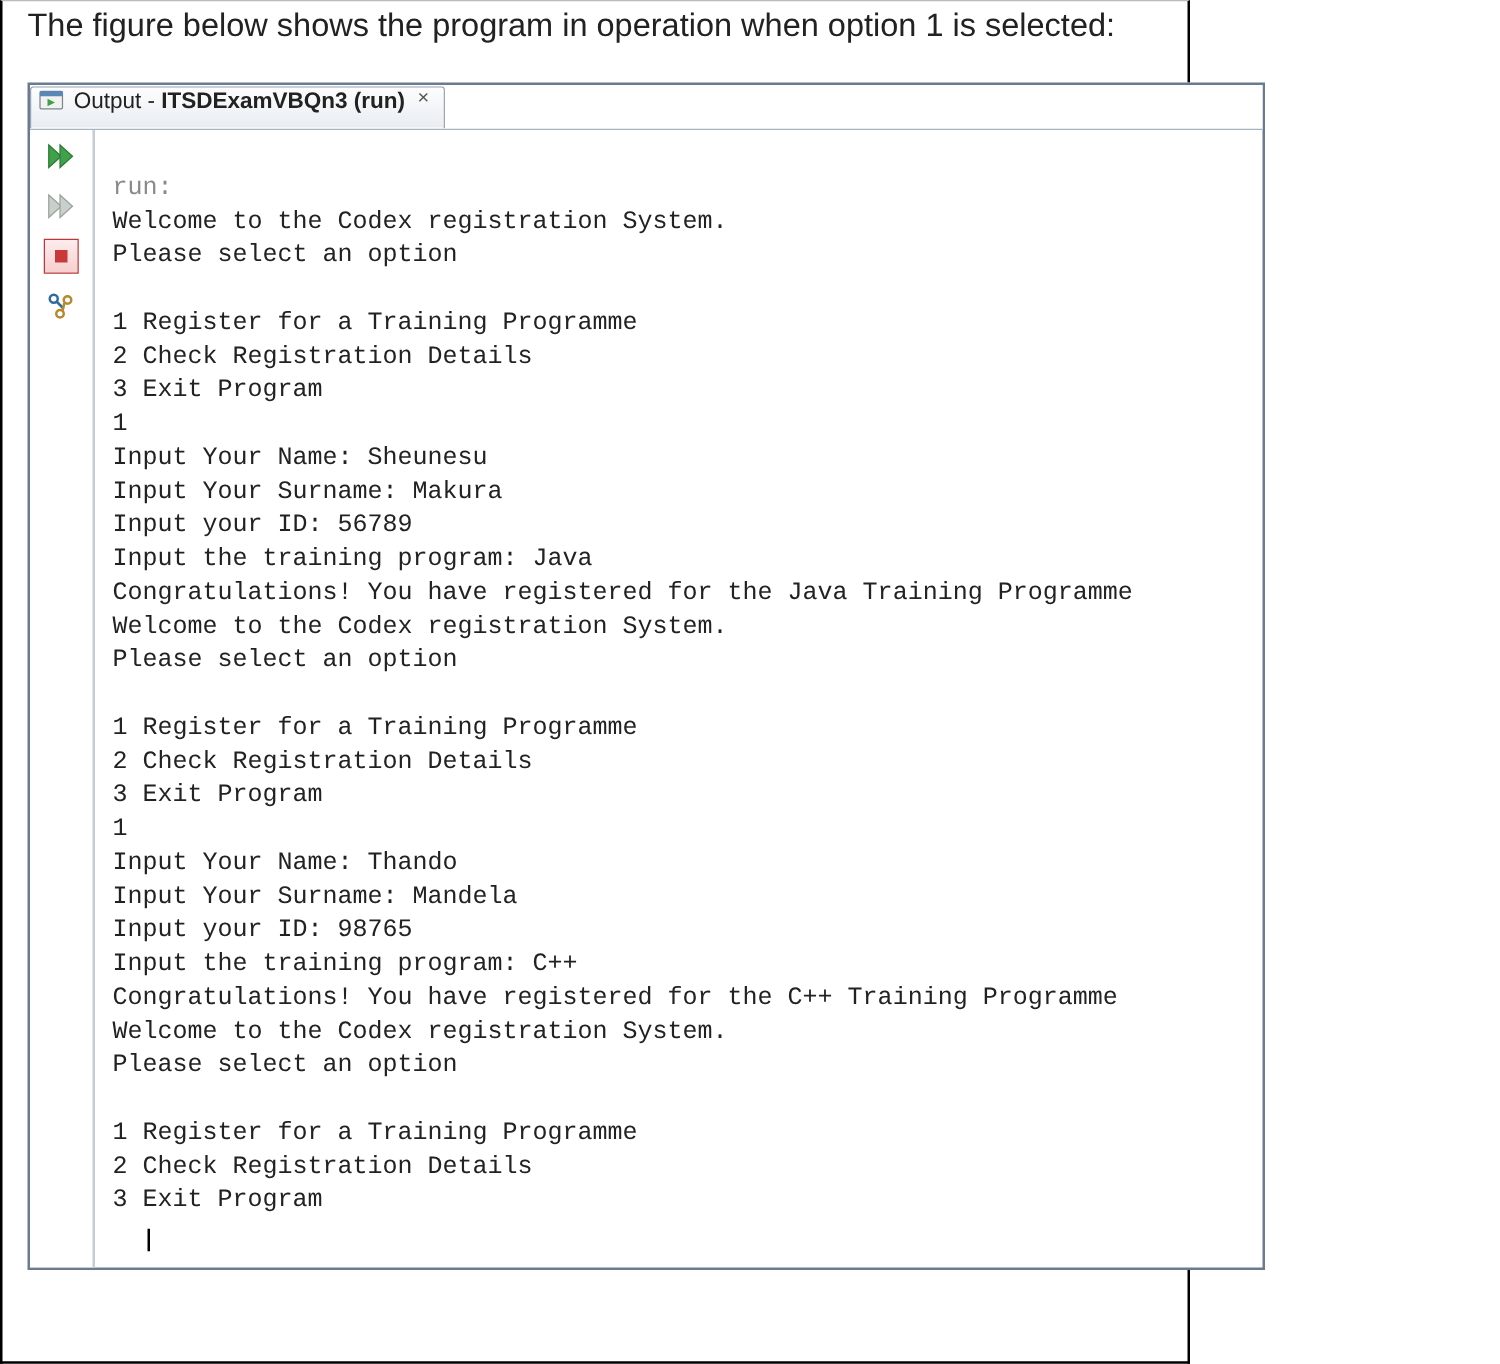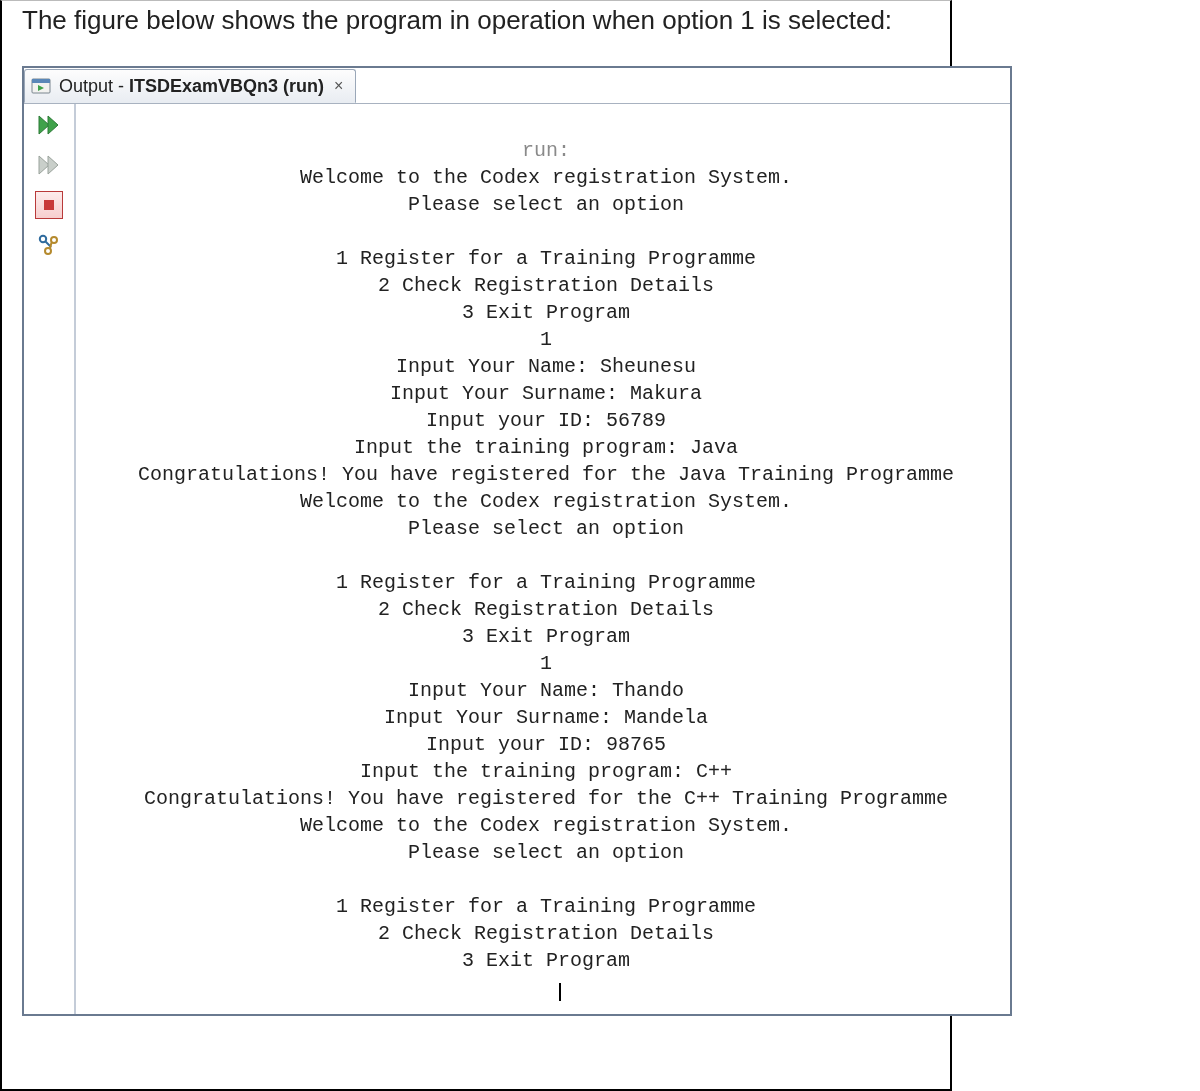--- a/index.html
+++ b/index.html
@@ -32,21 +32,20 @@
   }
   .tabbar {
     display: flex;
     align-items: flex-start;
     background: #fff;
     height: 36px;
     border-bottom: 1px solid #a8b2c0;
   }
   .tab {
     display: flex;
-    align-items: center;
     height: 34px;
     padding: 0 10px 0 6px;
     background: linear-gradient(#fdfdfd, #e9edf2);
     border: 1px solid #9aa7b8;
     border-bottom: 1px solid #e9edf2;
     border-radius: 3px 3px 0 0;
     margin-top: 1px;
     gap: 8px;
   }
   .tab-icon {
@@ -66,21 +65,20 @@
   .tab-close {
     font-size: 16px;
     color: #555;
     padding: 0 2px;
     cursor: pointer;
   }
   .ide-body {
     display: flex;
     height: 910px;
     overflow: hidden;
-    text-align: center;
   }
   .gutter {
     width: 52px;
     background: #fff;
     border-right: 2px solid #c4ccd8;
     display: flex;
     flex-direction: column;
     align-items: center;
     padding-top: 6px;
     gap: 10px;

